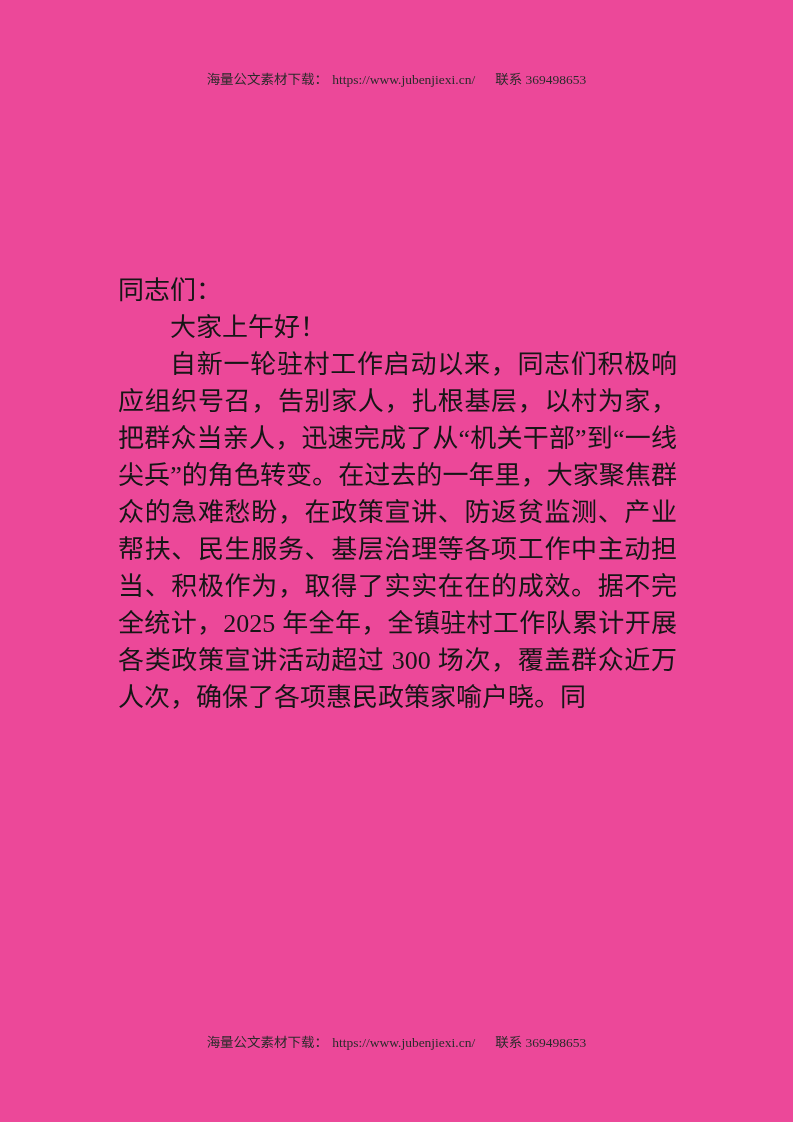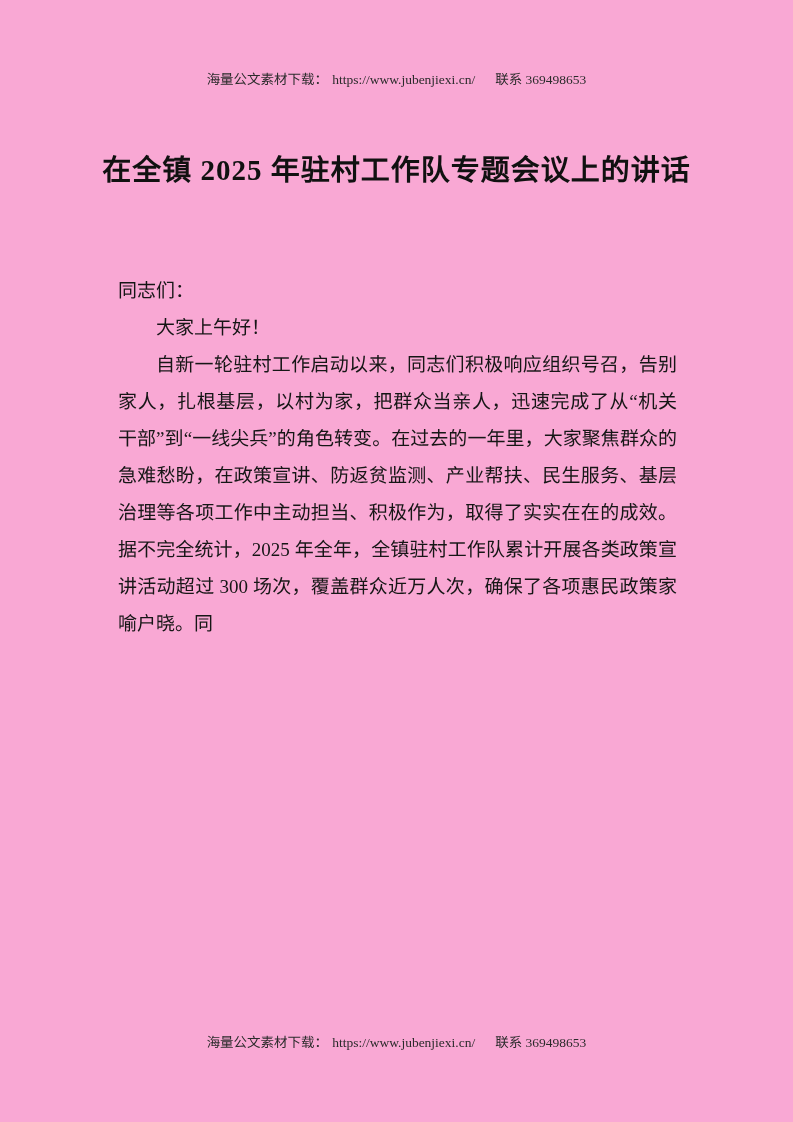--- a/index.html
+++ b/index.html
@@ -4,21 +4,21 @@
 <style>
   html, body {
     margin: 0;
     padding: 0;
     background: #ffffff;
   }
   .page {
     position: relative;
     width: 793px;
     height: 1122px;
-    background: #f9a8d4;
+    background: #ec4899;
     overflow: hidden;
     font-family: "Liberation Serif", "DejaVu Serif", serif;
     color: #1a1a1a;
   }
   .page-header, .page-footer {
     position: absolute;
     left: 0;
     width: 793px;
     text-align: center;
     font-size: 13.5px;
@@ -44,21 +44,21 @@
     color: #111111;
   }
 
   .doc-body {
     position: absolute;
     top: 272px;
     left: 118px;
     width: 559px;
     height: 741px;
     overflow: hidden;
-    font-size: 19px;
+    font-size: 26px;
     line-height: 37px;
     text-align: justify;
     text-justify: inter-character;
     color: #161616;
   }
   .doc-body p {
     margin: 0;
     text-indent: 2em;
     text-align-last: left;
   }
@@ -68,21 +68,20 @@
 </style>
 </head>
 <body>
 
 <div class="page">
 
   <div class="page-header">
     <span>海量公文素材下载：</span><span class="hf-url">https://www.jubenjiexi.cn/</span><span class="hf-contact">联系 369498653</span>
   </div>
 
-  <h1 class="doc-title">在全镇 2025 年驻村工作队专题会议上的讲话</h1>
 
   <div class="doc-body">
     <p class="salutation">同志们：</p>
     <p>大家上午好！</p>
     <p>自新一轮驻村工作启动以来，同志们积极响应组织号召，告别家人，扎根基层，以村为家，把群众当亲人，迅速完成了从“机关干部”到“一线尖兵”的角色转变。在过去的一年里，大家聚焦群众的急难愁盼，在政策宣讲、防返贫监测、产业帮扶、民生服务、基层治理等各项工作中主动担当、积极作为，取得了实实在在的成效。据不完全统计，2025 年全年，全镇驻村工作队累计开展各类政策宣讲活动超过 300 场次，覆盖群众近万人次，确保了各项惠民政策家喻户晓。同</p>
   </div>
 
   <div class="page-footer">
     <span>海量公文素材下载：</span><span class="hf-url">https://www.jubenjiexi.cn/</span><span class="hf-contact">联系 369498653</span>
   </div>

